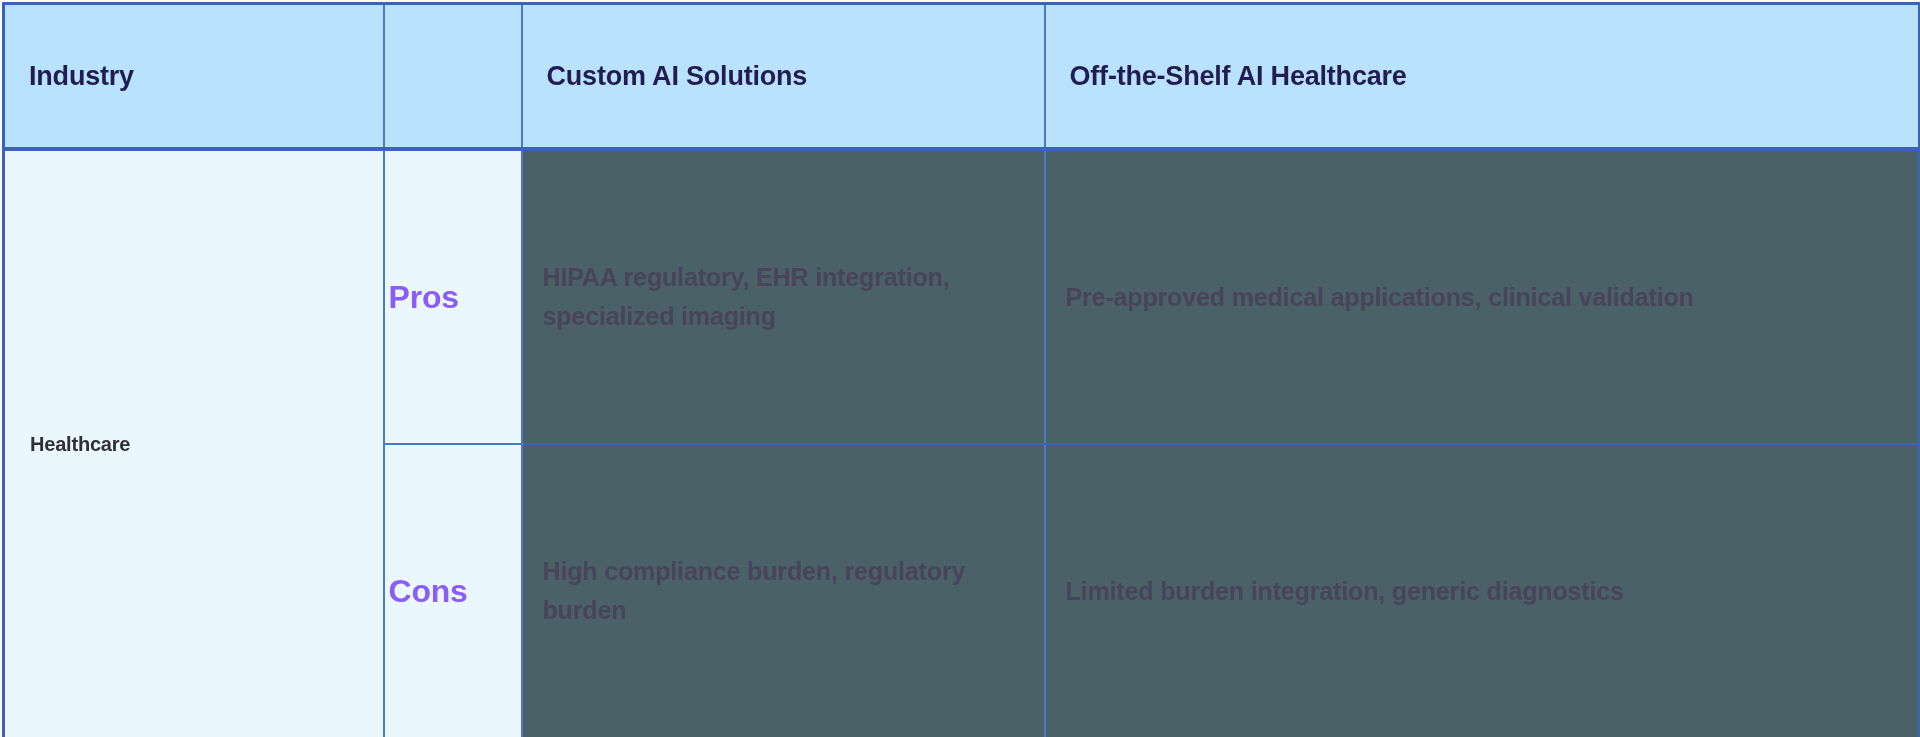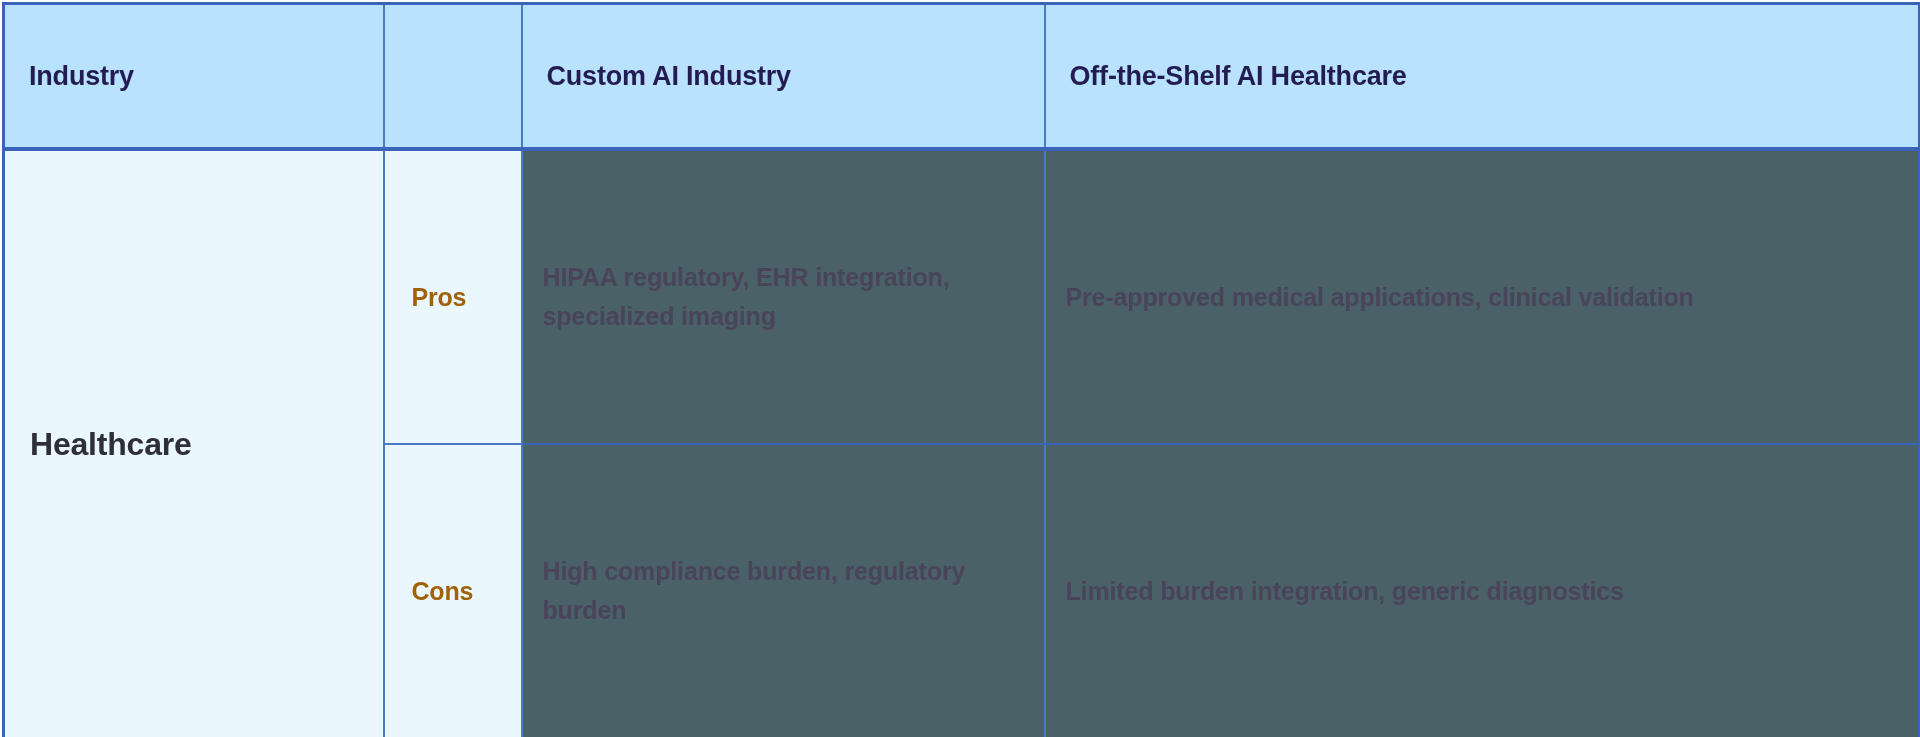--- a/index.html
+++ b/index.html
@@ -58,32 +58,32 @@
   
   tbody td {
     vertical-align: middle;
     border-right: 2px solid #4a7ac4;
   }
   tbody td.last { border-right: none; }
 
   td.industry-cell {
     background: #ebf7fe;
     color: #2f3037;
-    font-size: 32px;
+    font-size: 20px;
     font-weight: bold;
     padding-left: 25px;
     letter-spacing: -0.2px;
   }
 
   td.aspect-cell {
     background: #ebf7fe;
-    color: #a16207;
-    font-size: 25px;
+    color: #8b5cf6;
+    font-size: 32px;
     font-weight: bold;
-    padding-left: 27px;
+    padding-left: 4px;
     height: 290px;
     letter-spacing: -0.2px;
   }
   tr.row-pros td.aspect-cell { border-bottom: 2px solid #4a7ac4; }
 
   td.detail-cell {
     background: #4a6168;
     color: #49445a;
     font-size: 25px;
     font-weight: bold;
@@ -103,21 +103,21 @@
     <colgroup>
       <col class="c-industry">
       <col class="c-aspect">
       <col class="c-custom">
       <col class="c-ots">
     </colgroup>
     <thead>
       <tr>
         <th>Industry</th>
         <th class="blank"></th>
-        <th>Custom AI Industry</th>
+        <th>Custom AI Solutions</th>
         <th class="last">Off-the-Shelf AI Healthcare</th>
       </tr>
     </thead>
     <tbody>
       <tr class="row-pros">
         <td class="industry-cell" rowspan="2">Healthcare</td>
         <td class="aspect-cell">Pros</td>
         <td class="detail-cell">
           <span class="cell-text">HIPAA regulatory, EHR integration, specialized imaging</span>
         </td>

